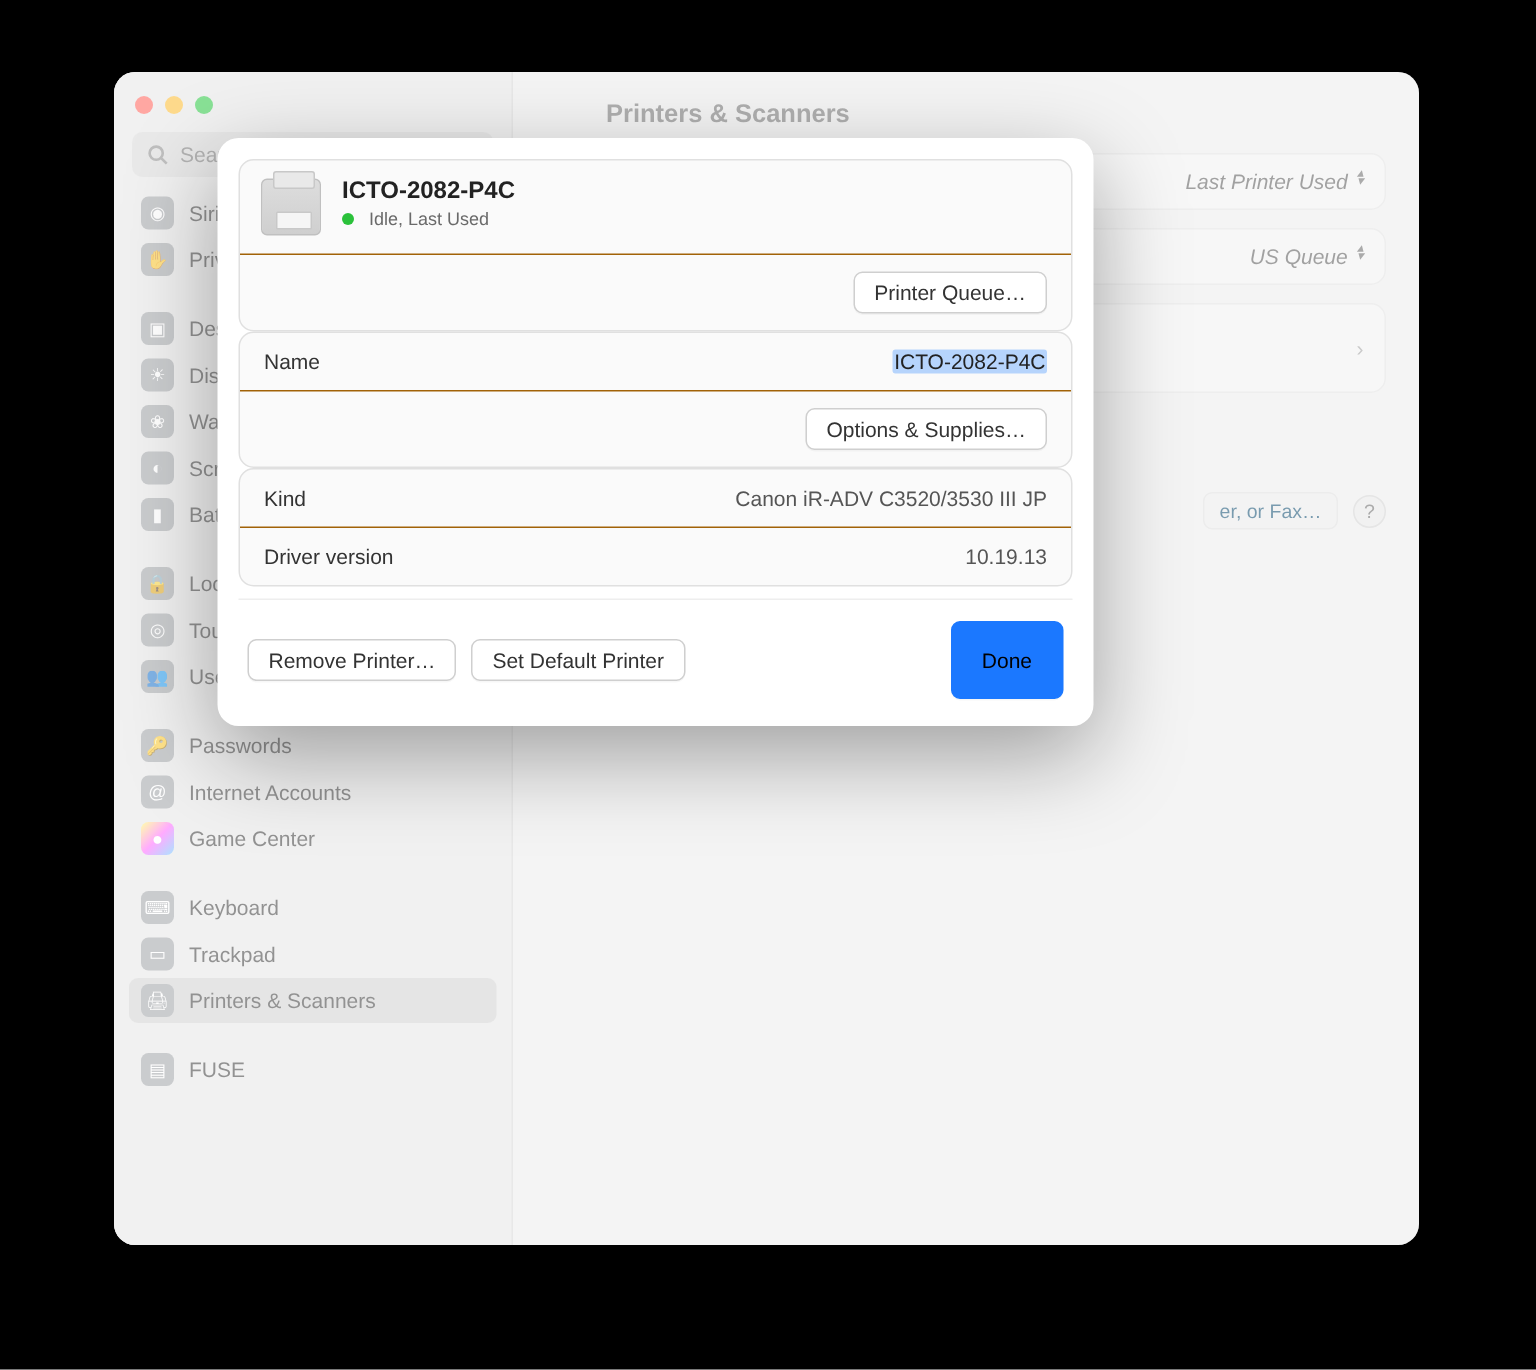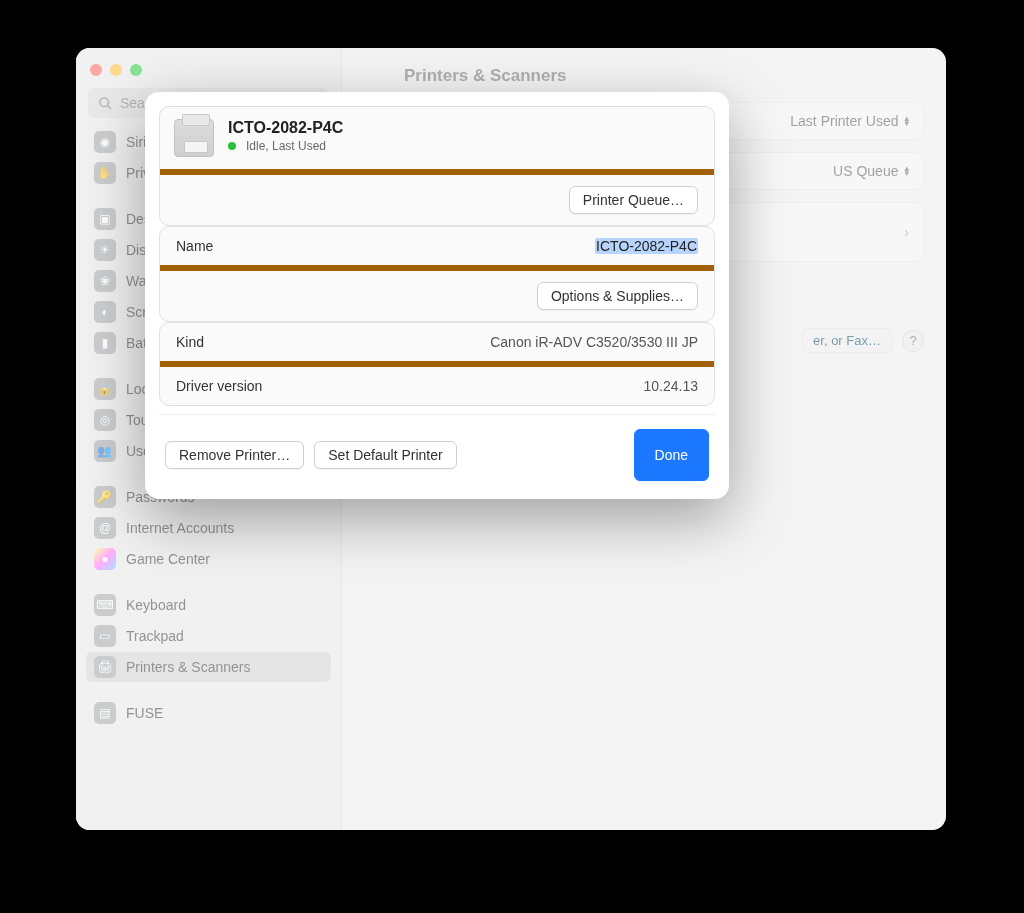--- a/index.html
+++ b/index.html
@@ -86,21 +86,21 @@
   
   .bg-row{
     display:flex;align-items:center;justify-content:space-between;
     padding:10px 14px;
     border:1px solid var(--panel-border);
     border-radius:10px;
     background:#f1f1f1;
     font-size:14px;color:#555;
     margin-bottom:12px;
   }
-  .right-drop{display:flex;align-items:center;gap:6px;color:#555;}
+  .right-drop{display:flex;gap:6px;color:#555;font-style:italic;}
   .chev-v{display:flex;flex-direction:column;line-height:5px;font-size:9px;color:#666;}
   
   .sheet{
     position:absolute;
     left:145px;top:92px;
     width:584px;
     background:var(--panel);
     border-radius:14px;
     box-shadow:0 20px 60px rgba(0,0,0,.35);
     padding:14px;
@@ -109,21 +109,21 @@
   .card{
     background:#fafafa;
     border:1px solid var(--panel-border);
     border-radius:10px;
     overflow:hidden;
     margin-bottom:0;
   }
   .card .row{
     display:flex;align-items:center;justify-content:space-between;
     padding:11px 16px;
-    border-top:6px solid #a16207;
+    border-top:1px solid #a16207;
     font-size:14px;color:#333;
   }
   .card .row:first-child{border-top:none;}
   .card .row.right-only{justify-content:flex-end;}
   .header-row{display:flex;align-items:flex-start;gap:14px;padding:12px 14px;}
   .printer-icon{
     width:40px;height:38px;
     background:linear-gradient(#ddd,#cfcfcf);
     border-radius:4px;
     position:relative;
@@ -145,21 +145,21 @@
     border:1px solid #cfcfcf;
     border-radius:6px;
     padding:5px 13px;
     font-size:14px;color:#333;
     box-shadow:0 1px 0 rgba(0,0,0,.03);
     cursor:default;
   }
   .btn.primary{
     background:var(--blue);
     border-color:var(--blue);
-    color:#ffffff;
+    color:#000000;
     padding:17px 20px;
     font-weight:500;
   }
   .value{color:#555;}
   .highlight{background:#b6d4fc;border-radius:2px;padding:0 1px;color:#222;}
   .toggle{
     width:36px;height:20px;border-radius:10px;background:#dcdcdc;
     position:relative;
   }
   .toggle::after{
@@ -388,21 +388,21 @@
   </div>
 
 
   <div class="card">
     <div class="row">
       <span>Kind</span>
       <span class="value">Canon iR-ADV C3520/3530 III JP</span>
     </div>
     <div class="row">
       <span>Driver version</span>
-      <span class="value">10.24.13</span>
+      <span class="value">10.19.13</span>
     </div>
   </div>
 
   <div class="sheet-footer">
     <div class="footer-left">
       <span class="btn">Remove Printer…</span>
       <span class="btn">Set Default Printer</span>
     </div>
     <span class="btn primary">Done</span>
   </div>

